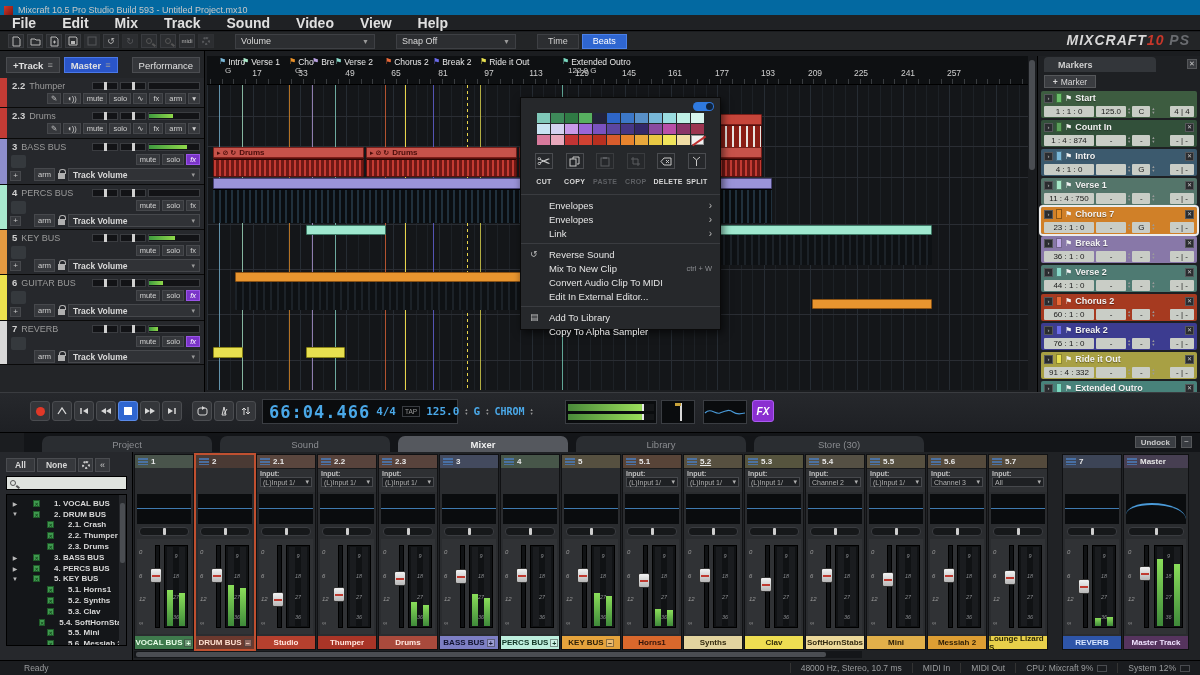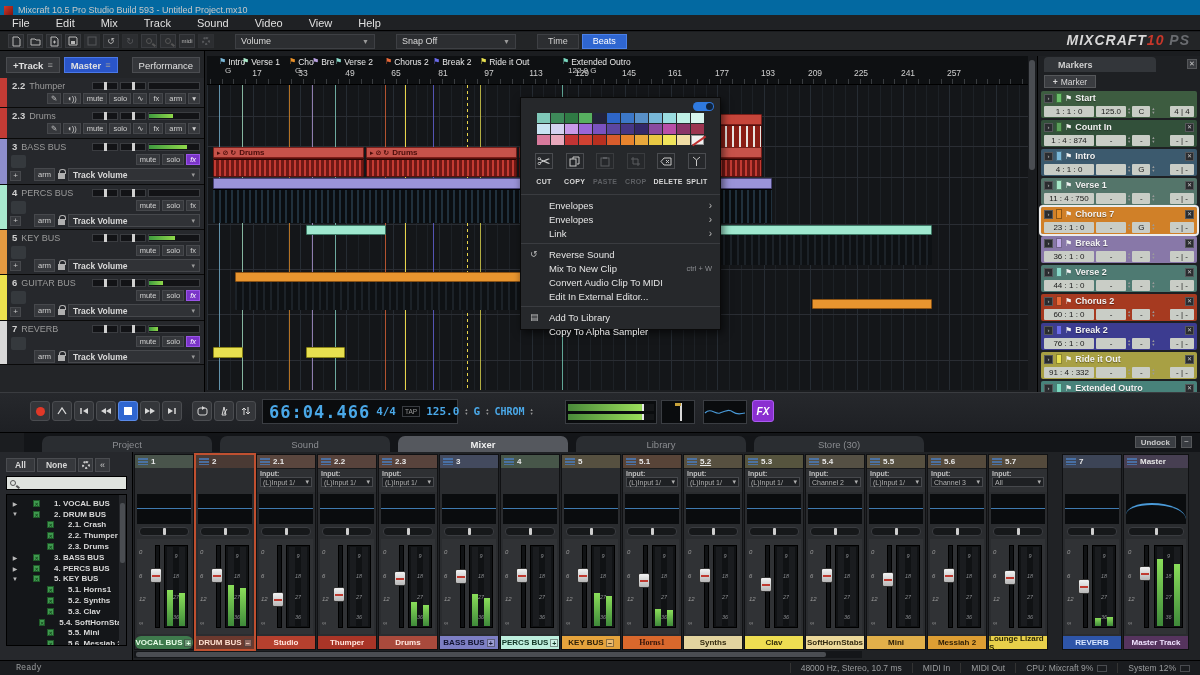--- a/index.html
+++ b/index.html
@@ -5,21 +5,21 @@
   * { margin:0; padding:0; box-sizing:border-box; }
   html,body { width:1200px; height:675px; overflow:hidden; background:#101214;
     font-family:"Liberation Sans","DejaVu Sans",sans-serif; -webkit-font-smoothing:antialiased; }
   #app { position:relative; width:1200px; height:675px; background:#1b1d20; color:#ccc; }
 
   
   .titlebar { position:absolute; left:0; top:0; width:1200px; height:15px; background:#0369a1; display:flex; align-items:flex-end; gap:5px; padding-left:4px; }
   .app-ico { width:9px; height:9px; background:linear-gradient(135deg,#d03a2a,#7a1410); }
   .titlebar span { font-size:9px; color:#c8c8c8; }
   .menubar { position:absolute; left:0; top:15px; width:1200px; height:16px; background:#1f2124; display:flex; align-items:center; gap:26px; padding-left:12px; border-bottom:1px solid #000; }
-  .menubar span { font-size:11px; color:#e0e0e0; }
+  .menubar span { font-size:14px; color:#e0e0e0;font-weight:bold; }
   .toolbar { position:absolute; left:0; top:32px; width:1200px; height:19px; background:#232527; display:flex; align-items:center; gap:3px; padding-left:8px; border-bottom:1px solid #000; }
   .tbtn { width:16px; height:14px; background:#2c2e31; border:1px solid #3a3c40; display:flex; align-items:center; justify-content:center; font-size:9px; color:#b8b8b8; }
   .tbtn.dim { color:#55575a; border-color:#2e3033; }
   .tb-dd { height:15px; background:#2c2e31; border:1px solid #3e4044; display:flex; align-items:center; justify-content:space-between; font-size:9px; color:#d8d8d8; padding:0 5px; }
   .tb-dd .arr { color:#9a9a9a; font-size:7px; margin-left:14px; }
   .tb-toggle { height:15px; padding:0 10px; display:flex; align-items:center; font-size:9px; color:#cfcfcf; background:#2c2e31; border:1px solid #3e4044; }
   .tb-toggle.on { background:#2f66d0; border-color:#4a80e8; color:#fff; }
   .logo { position:absolute; right:10px; top:0px; font-size:14px; font-weight:bold; font-style:italic; letter-spacing:1px; color:#d8d8d8; }
   .logo b.num { color:#c8372a; } .logo b.ps { color:#6a6c70; }
 
@@ -200,21 +200,21 @@
   .m-bar { width:6px; position:relative; background:#1a1c1f; }
   .m-bar .fill { position:absolute; left:0; right:0; bottom:0; height:calc(var(--lvl,0)*1%); background:linear-gradient(#8ade5a,#3f8a3a); }
   .m-nums { display:flex; flex-direction:column; justify-content:space-between; padding:6px 0; font-size:5.5px; color:#8a8c90; text-align:center; }
   .s-label { height:13px; display:flex; align-items:center; justify-content:center; gap:2px; font-size:8px; font-weight:bold; margin-top:2px; }
   .s-label .pm { font-size:7px; border:1px solid rgba(0,0,0,.4); width:8px; height:8px; line-height:7px; text-align:center; background:rgba(255,255,255,.25); }
   .mx-hscroll { position:absolute; left:134px; top:199px; width:728px; height:7px; background:#141619; }
   .mx-hscroll i { position:absolute; left:2px; top:1px; width:690px; height:5px; background:#4a4d52; border-radius:2px; }
 
   
   .statusbar { position:absolute; left:0; top:660px; width:1200px; height:15px; background:#1a1c1f; border-top:1px solid #000; display:flex; align-items:center; font-size:8.5px; color:#9a9c9e; }
-  .st-left { padding-left:16px;font-family:Liberation Mono, monospace; }
+  .st-left { padding-left:24px; }
   .st-right { margin-left:auto; display:flex; align-items:center; gap:0; }
   .st-cell { padding:0 10px; border-left:1px solid #333; display:flex; align-items:center; gap:4px; }
   .st-meter { width:10px; height:7px; border:1px solid #4a4c50; }
 
   svg { display:block; }
 </style>
 </head>
 <body>
 
 <div id="app">
@@ -1363,21 +1363,21 @@
                 <i>9</i>
                 <i>18</i>
                 <i>27</i>
                 <i>36</i>
               </span>
           <span class="m-bar" style="--lvl: 42;">
                 <span class="fill"></span>
               </span>
         </div>
       </div>
-      <div class="s-label" style="background: rgb(63, 122, 77); color: rgb(232, 255, 232); border-radius: 6px;">
+      <div class="s-label" style="background: rgb(63, 122, 77); color: rgb(232, 255, 232);">
         <span>VOCAL BUS</span>
         <b class="pm">+</b>
       </div>
     </div>
 
     <div class="strip selected">
       <div class="s-head" style="background: rgb(74, 58, 52);">
         <span class="s-mico"></span>
         <span>2</span>
       </div>
@@ -1723,21 +1723,21 @@
                 <i>9</i>
                 <i>18</i>
                 <i>27</i>
                 <i>36</i>
               </span>
           <span class="m-bar" style="--lvl: 20;">
                 <span class="fill"></span>
               </span>
         </div>
       </div>
-      <div class="s-label" style="background: rgb(217, 104, 44); color: rgb(51, 20, 10); font-family: Liberation Serif, serif;">
+      <div class="s-label" style="background: rgb(217, 104, 44); color: rgb(51, 20, 10);">
         <span>Horns1</span>
 
       </div>
     </div>
 
     <div class="strip">
       <div class="s-head" style="background: rgb(87, 80, 64); text-decoration: underline;">
         <span class="s-mico"></span>
         <span>5.2</span>
       </div>

